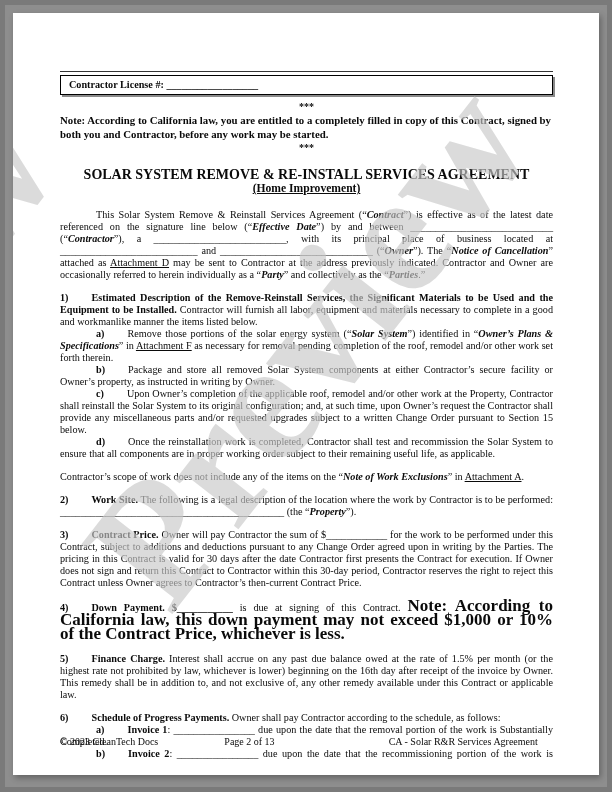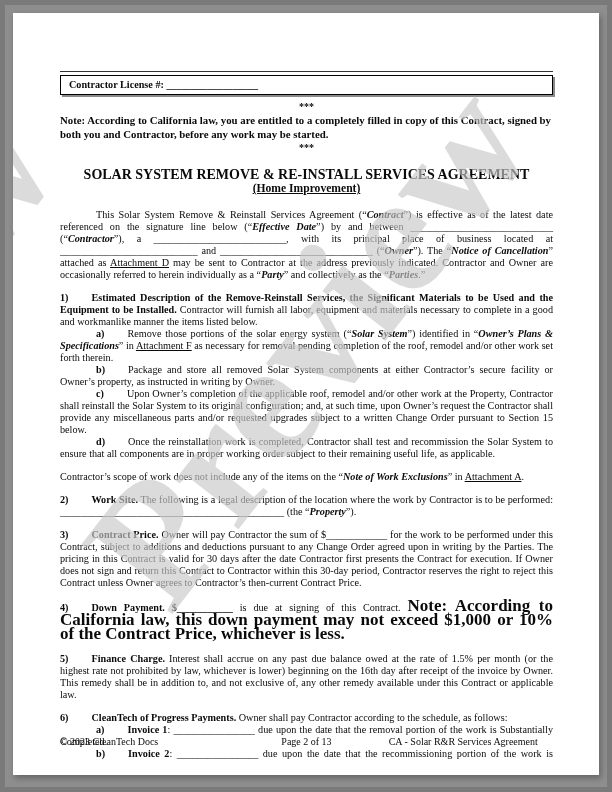--- a/index.html
+++ b/index.html
@@ -69,21 +69,21 @@
   .para .N{font-weight:bold;font-size:17px;}
   .tab{display:inline-block;width:23px;}
   .body-start{margin-top:13px;}
   
   .footer{
     position:absolute;left:47px;right:46px;top:723px;
     display:flex;z-index:1;
     font-size:10px;
   }
   .footer span{flex:1;}
-  .footer .fc{text-align:center;}
+  .footer .fc{text-align:left;}
   .footer .fr{text-align:left;}
 </style>
 </head>
 <body>
 
 <div class="page">
 
   <div class="wm wm1">Preview</div>
   <div class="wm wm2">Preview</div>
 
@@ -110,21 +110,21 @@
         <p class="para mt"><span class="b">1)</span><span class="tab"></span><span class="b">Estimated Description of the Remove-Reinstall Services, the Significant Materials to be Used and the Equipment to be Installed.</span><span>  Contractor will furnish all labor, equipment and materials necessary to complete in a good and workmanlike manner the items listed below.</span></p>
         <p class="para ti"><span class="b">a)</span><span class="tab"></span><span>Remove those portions of the solar energy system (“</span><span class="bi">Solar System</span><span>”) identified in “</span><span class="bi">Owner’s Plans &amp; Specifications</span><span>” in </span><span class="u">Attachment F</span><span> as necessary for removal pending completion of the roof, remodel and/or other work set forth therein.</span></p>
         <p class="para ti"><span class="b">b)</span><span class="tab"></span><span>Package and store all removed Solar System components at either Contractor’s secure facility or Owner’s property, as instructed in writing by Owner.</span></p>
         <p class="para ti"><span class="b">c)</span><span class="tab"></span><span>Upon Owner’s completion of the applicable roof, remodel and/or other work at the Property, Contractor shall reinstall the Solar System to its original configuration; and, at such time, upon Owner’s request the Contractor shall provide any miscellaneous parts and/or requested upgrades subject to a written Change Order pursuant to Section 15 below.</span></p>
         <p class="para ti"><span class="b">d)</span><span class="tab"></span><span>Once the reinstallation work is completed, Contractor shall test and recommission the Solar System to ensure that all components are in proper working order subject to their remaining useful life, as applicable.</span></p>
         <p class="para mt"><span>Contractor’s scope of work does not include any of the items on the “</span><span class="bi">Note of Work Exclusions</span><span>” in </span><span class="u">Attachment A</span><span>.</span></p>
         <p class="para mt"><span class="b">2)</span><span class="tab"></span><span class="b">Work Site.</span><span>  The following is a legal description of the location where the work by Contractor is to be performed: ____________________________________________ (the “</span><span class="bi">Property</span><span>”).</span></p>
         <p class="para mt"><span class="b">3)</span><span class="tab"></span><span class="b">Contract Price.</span><span>  Owner will pay Contractor the sum of $____________ for the work to be performed under this Contract, subject to additions and deductions pursuant to any Change Order agreed upon in writing by the Parties.  The pricing in this Contract is valid for 30 days after the date Contractor first presents the Contract for execution.  If Owner does not sign and return this Contract to Contractor within this 30-day period, Contractor reserves the right to reject this Contract unless Owner agrees to Contractor’s then-current Contract Price.</span></p>
         <p class="para mt"><span class="b">4)</span><span class="tab"></span><span class="b">Down Payment.</span><span>  </span><span class="b">$___________</span><span> is due at signing of this Contract.  </span><span class="N">Note: According to California law, this down payment may not exceed $1,000 or 10% of the Contract Price, whichever is less.</span></p>
         <p class="para mt"><span class="b">5)</span><span class="tab"></span><span class="b">Finance Charge.</span><span>  Interest shall accrue on any past due balance owed at the rate of 1.5% per month (or the highest rate not prohibited by law, whichever is lower) beginning on the 16th day after receipt of the invoice by Owner. This remedy shall be in addition to, and not exclusive of, any other remedy available under this Contract or applicable law.</span></p>
-        <p class="para mt"><span class="b">6)</span><span class="tab"></span><span class="b">CleanTech of Progress Payments.</span><span>  Owner shall pay Contractor according to the schedule, as follows:</span></p>
+        <p class="para mt"><span class="b">6)</span><span class="tab"></span><span class="b">Schedule of Progress Payments.</span><span>  Owner shall pay Contractor according to the schedule, as follows:</span></p>
         <p class="para ti"><span class="b">a)</span><span class="tab"></span><span class="b">Invoice 1</span><span>:  ________________ due upon the date that the removal portion of the work is Substantially Completed.</span></p>
         <p class="para ti jlast"><span class="b">b)</span><span class="tab"></span><span class="b">Invoice 2</span><span>:  ________________ due upon the date that the recommissioning portion of the work is</span></p>
       </div>
 
   </div>
 
   <div class="footer">
     <span class="fl">© 2023 CleanTech Docs</span>
     <span class="fc">Page 2 of 13</span>
     <span class="fr">CA - Solar R&amp;R Services Agreement</span>

